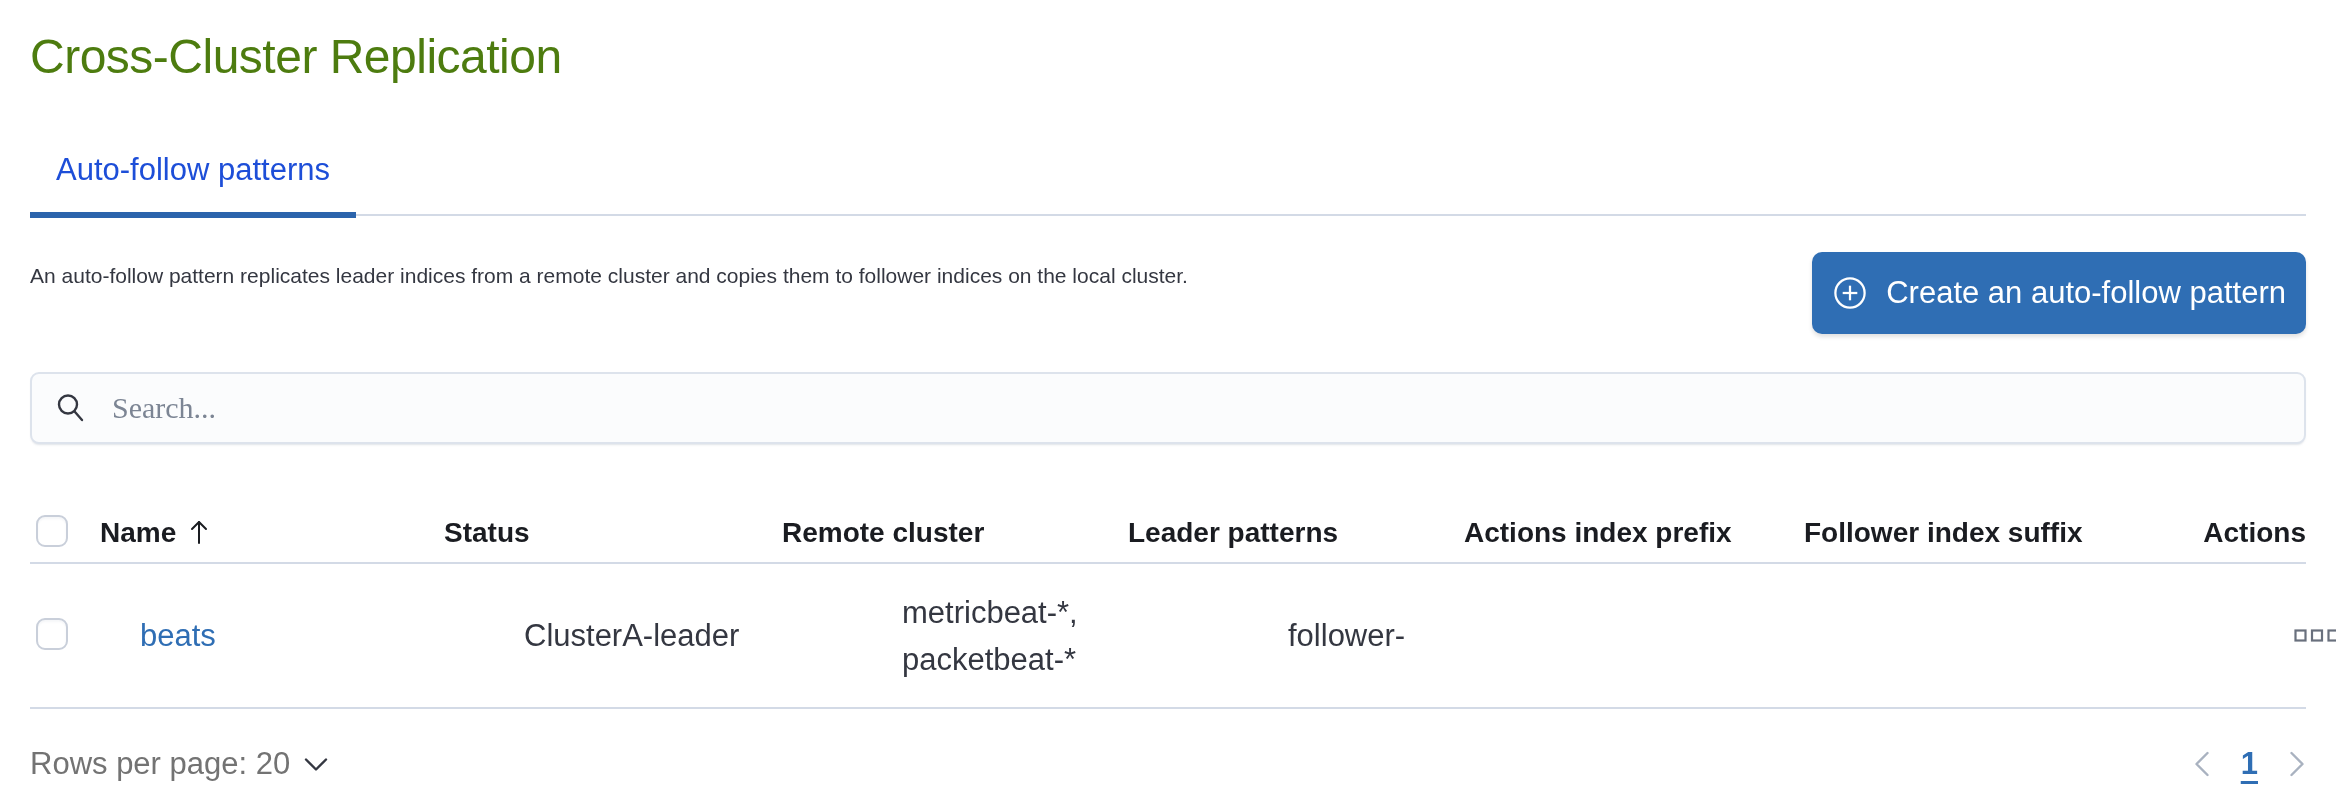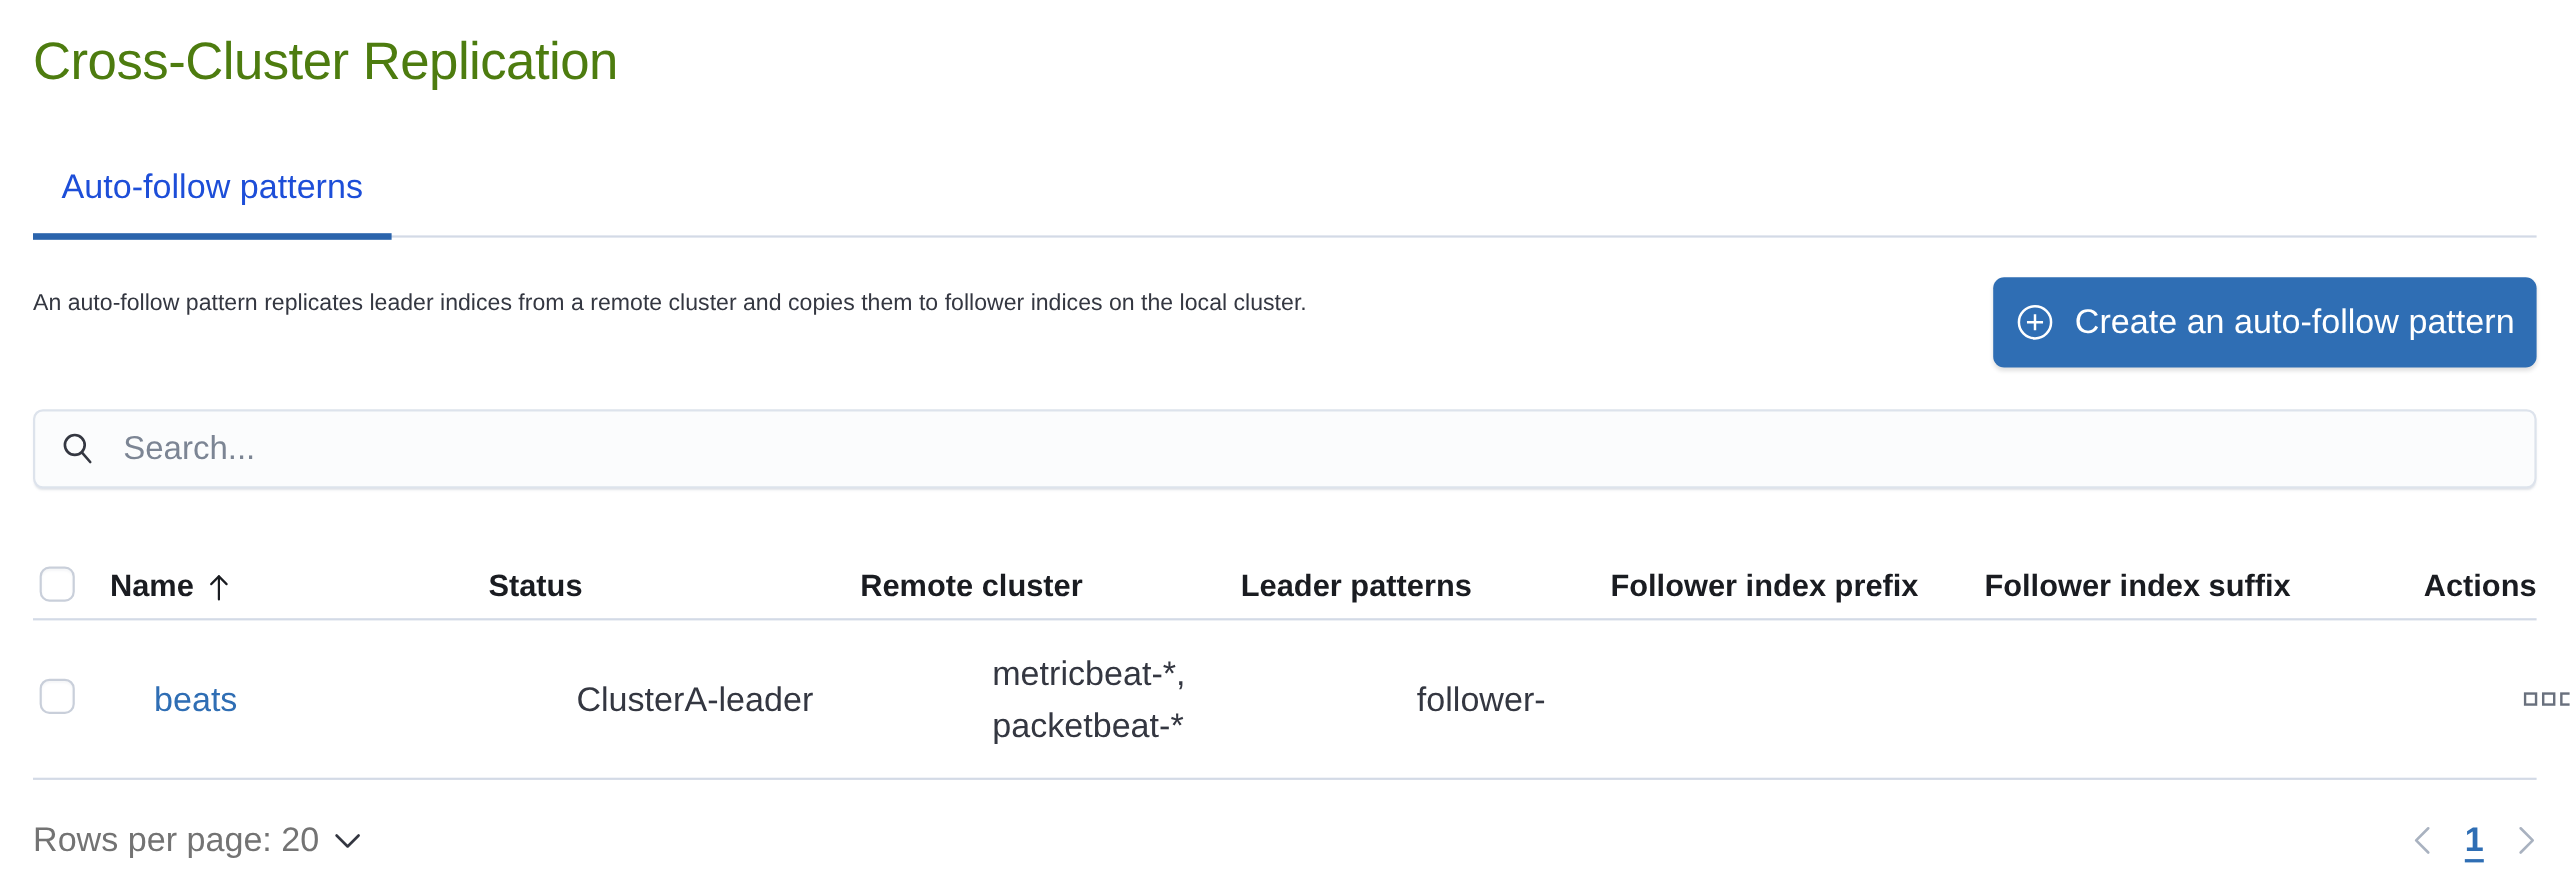--- a/index.html
+++ b/index.html
@@ -57,38 +57,38 @@
   .search-box {
     margin-top: 38px;
     display: flex; align-items: center; gap: 22px;
     height: 72px; padding: 0 22px;
     background: #fbfcfd;
     border: 2px solid #dde3ec; border-radius: 9px;
     box-shadow: 0 2px 2px -1px rgba(152,162,179,0.3);
   }
   .search-input {
     flex: 1; border: none; outline: none; background: transparent;
-    font-family: Liberation Sans, sans-serif;
+    font-family: Liberation Serif, serif;
     font-size: 30px; color: #343741;
   }
   .search-input::placeholder { color: #7c8594; }
 
   
   .table { margin-top: 60px; }
   .tr {
     display: grid;
     grid-template-columns: 70px 344px 338px 346px 336px 340px 300px minmax(0,1fr);
     align-items: center;
     border-bottom: 2px solid #d3dae6;
   }
   .tr.header { height: 60px; }
   .tr.body-row { height: 145px; gap: 40px; }
   .th {
     font-size: 28px; font-weight: 700; color: #1a1c21;
-    display: flex; align-items: flex-end; gap: 10px;
+    display: flex; align-items: flex-start; gap: 10px;
   }
   .td { font-size: 31px; color: #343741; line-height: 47px; }
   .th.right, .td.right { justify-content: flex-end; display: flex; }
   .checkbox {
     appearance: none; -webkit-appearance: none;
     width: 32px; height: 32px; margin: 0 0 0 6px;
     border: 2px solid #c9cfda; border-radius: 9px;
     background: #ffffff; cursor: pointer;
     box-shadow: inset 0 2px 2px rgba(130,140,160,0.08);
   }
@@ -172,21 +172,21 @@
         <span>
           <svg width="26" height="30" viewBox="0 0 26 30" fill="none" stroke="#1a1c21" stroke-width="2" stroke-linecap="round" stroke-linejoin="round">
             <line x1="13" y1="5" x2="13" y2="26"></line>
             <polyline points="6,12 13,5 20,12"></polyline>
           </svg>
         </span>
       </div>
       <div class="th">Status</div>
       <div class="th">Remote cluster</div>
       <div class="th">Leader patterns</div>
-      <div class="th">Follower index prefix</div>
+      <div class="th">Actions index prefix</div>
       <div class="th">Follower index suffix</div>
       <div class="th right">Actions</div>
     </div>
 
     <div class="tr body-row">
       <div><input type="checkbox" class="checkbox" style=""></div>
       <div class="td">
         <a class="name-link">beats</a>
       </div>
       <div class="td">ClusterA-leader</div>

